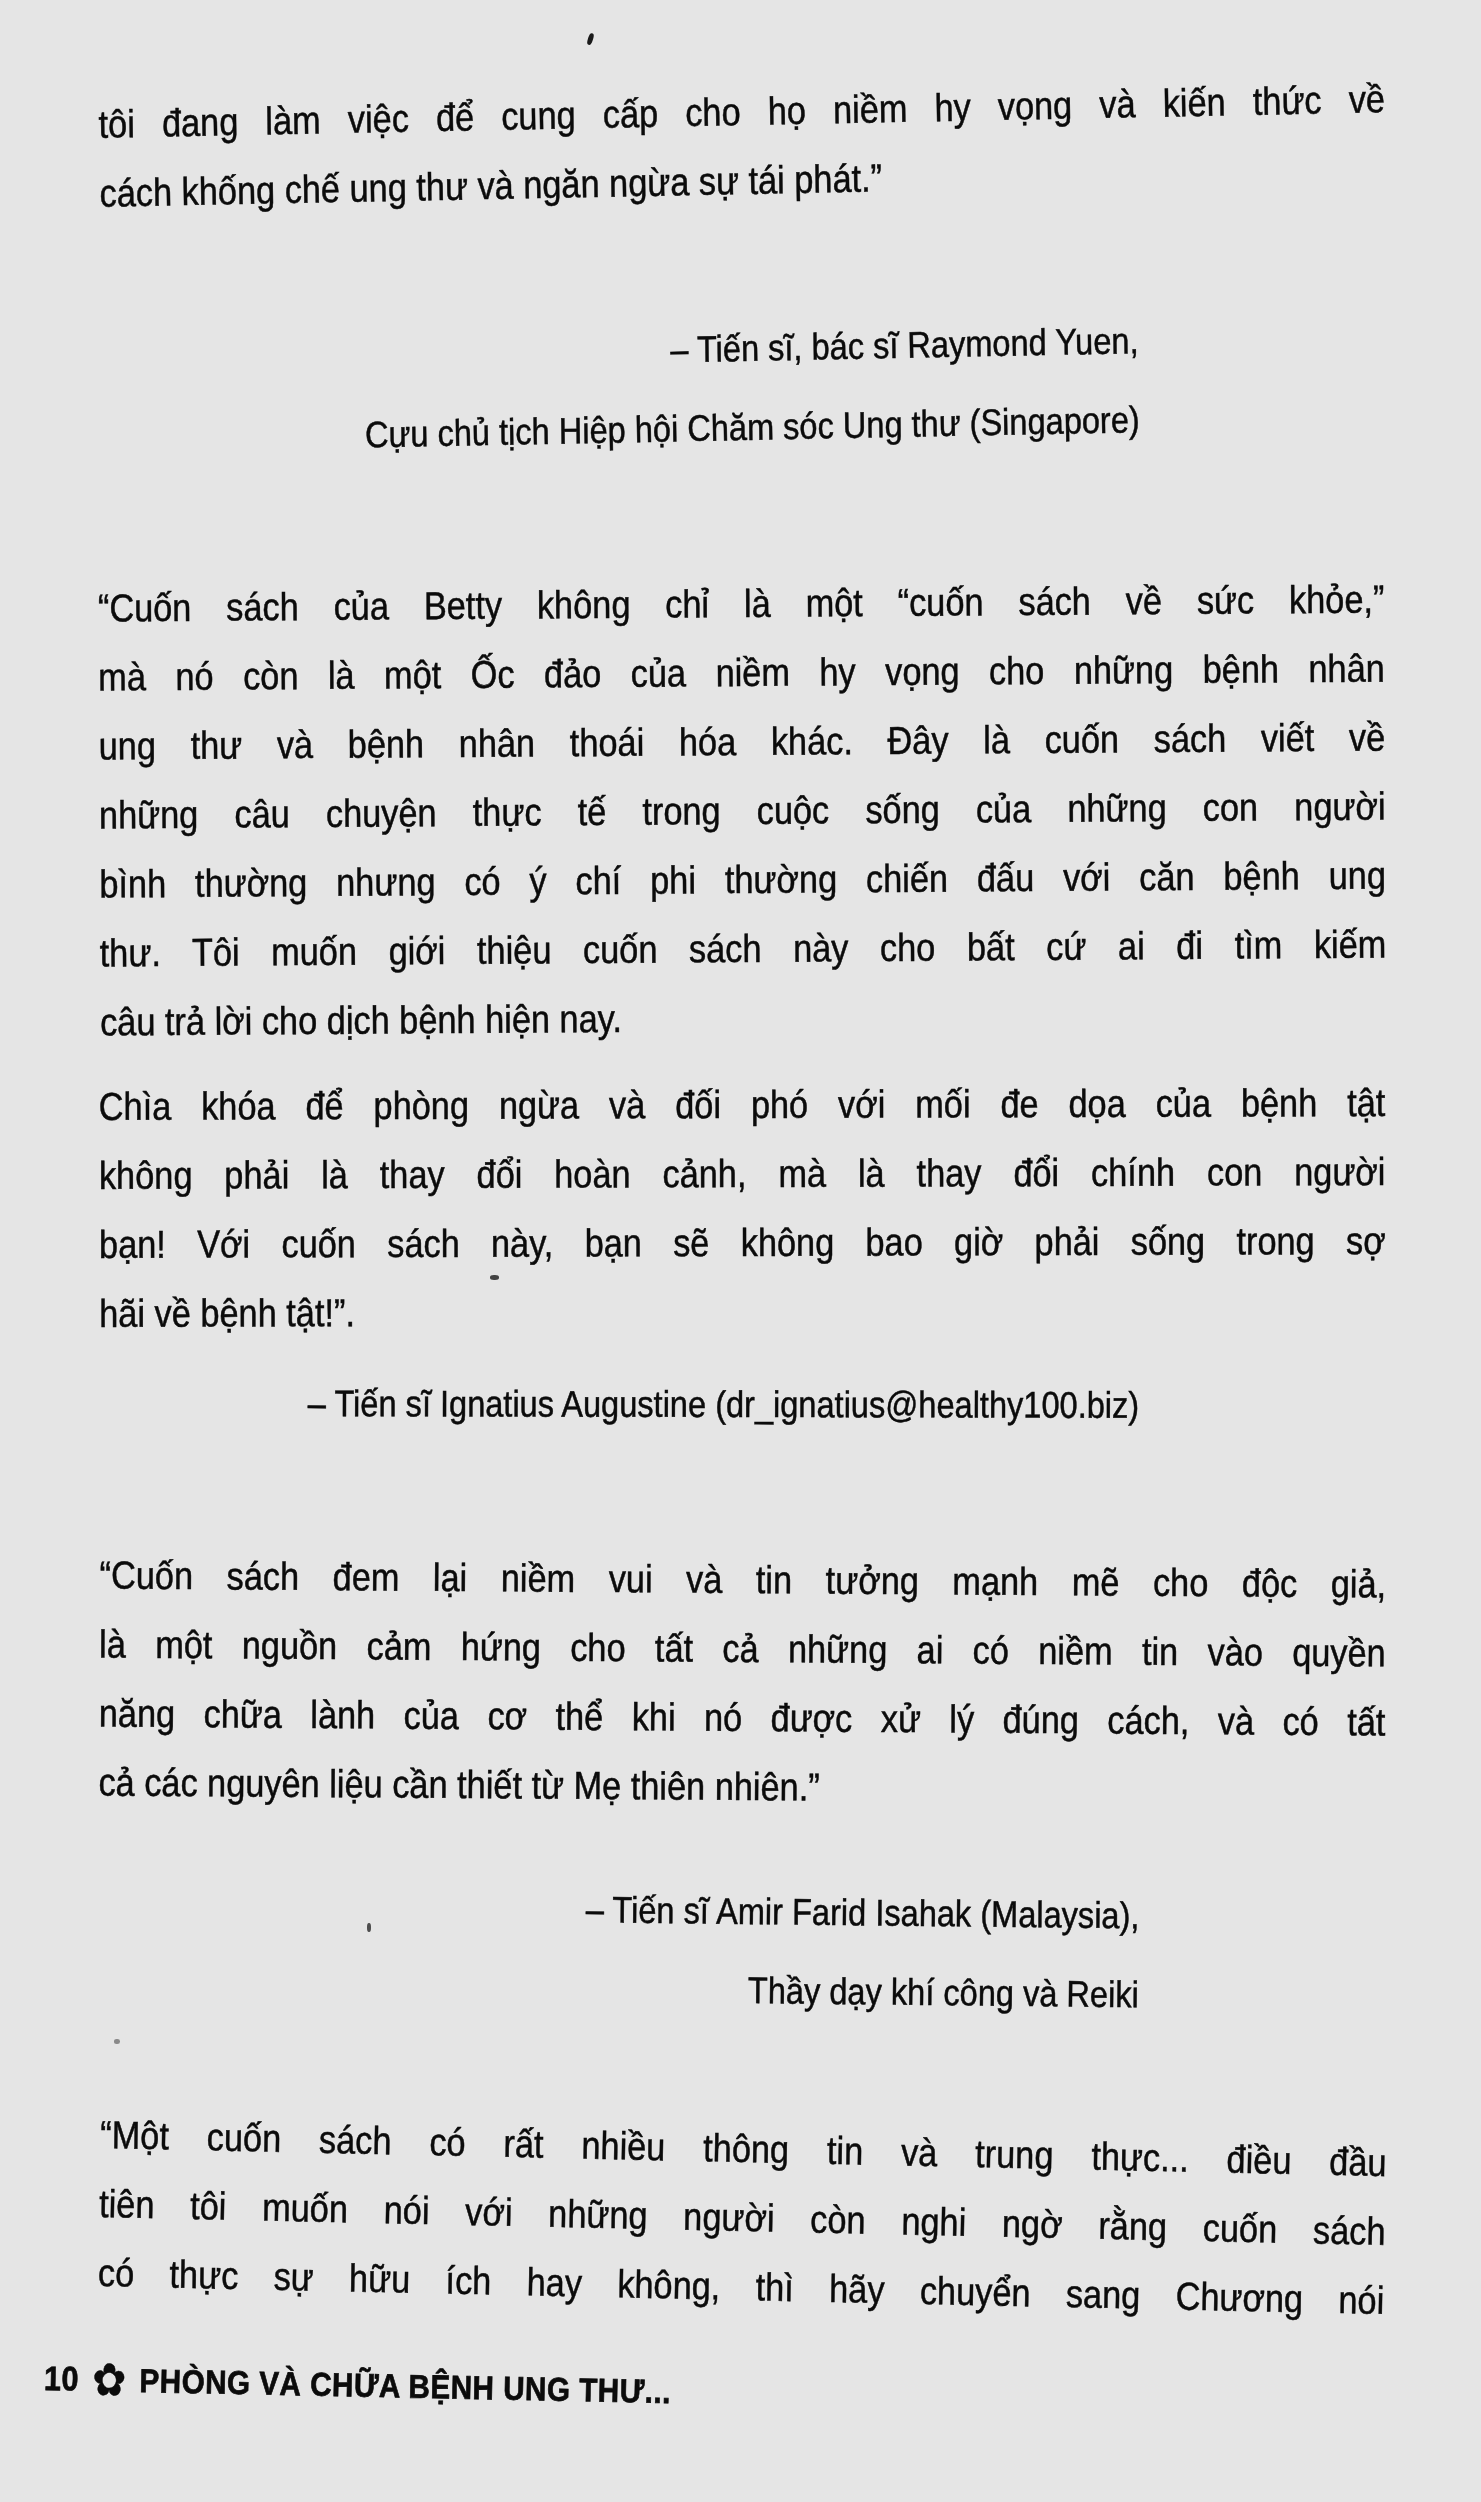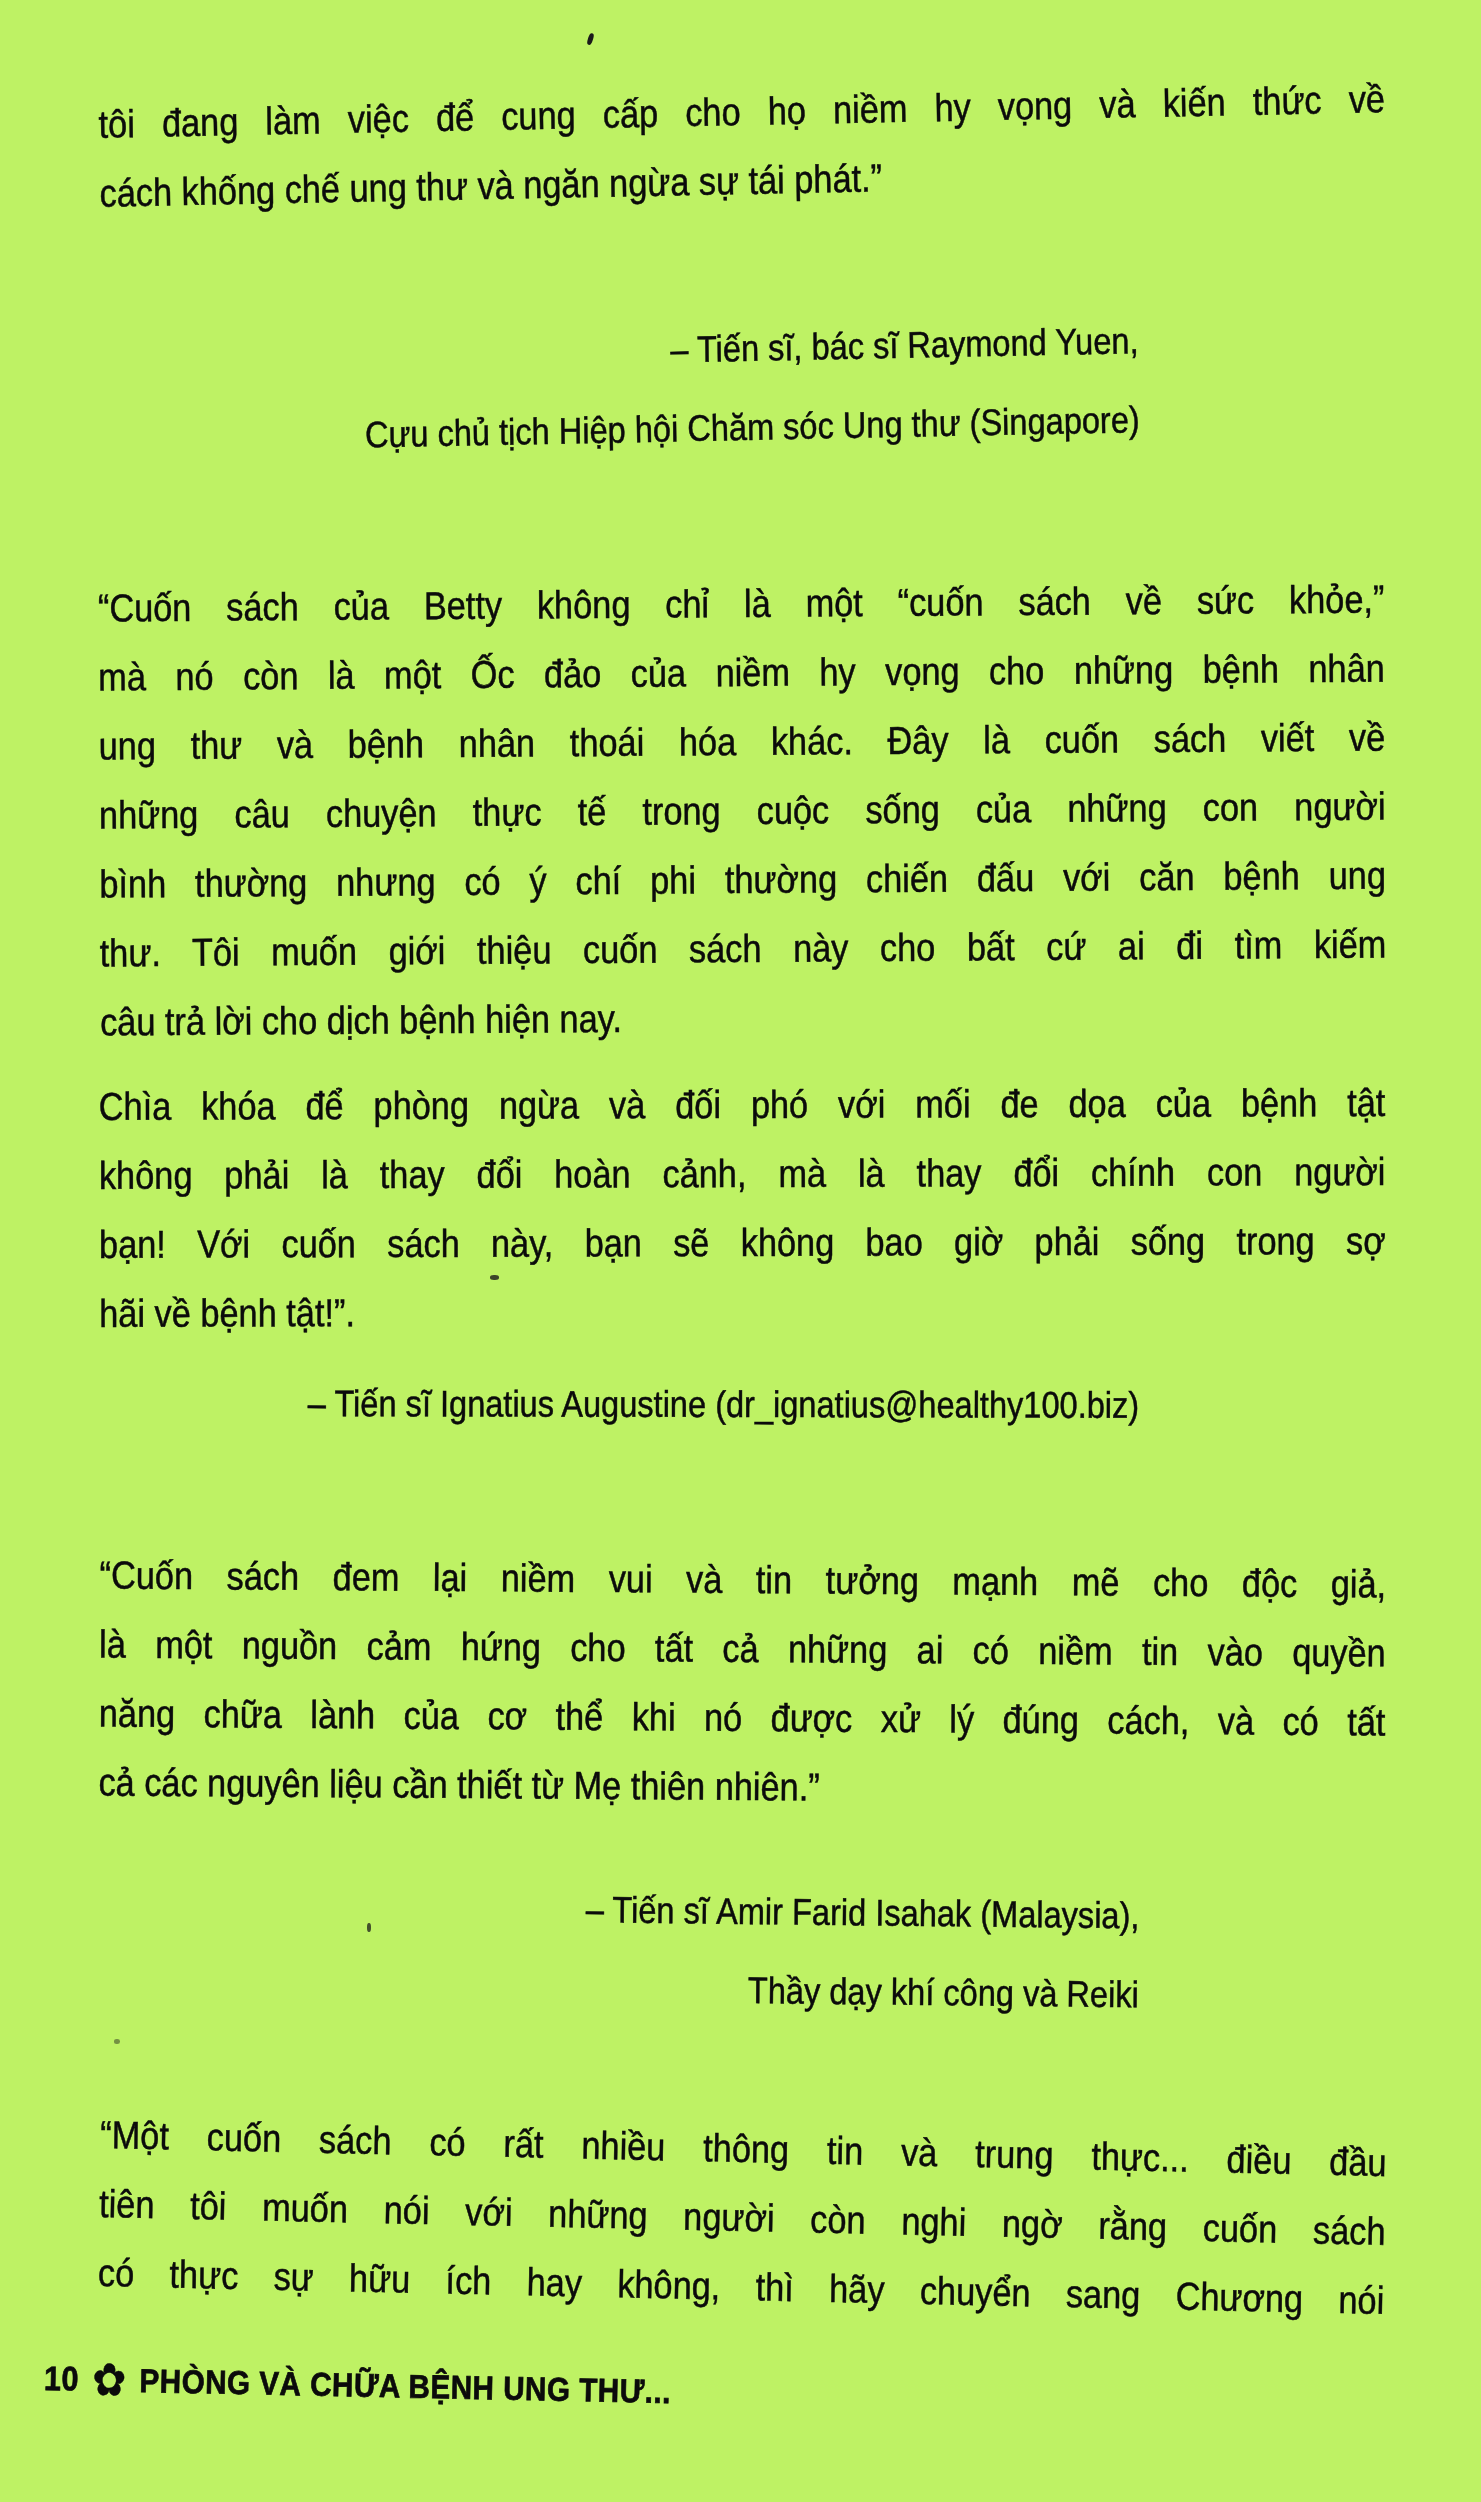--- a/index.html
+++ b/index.html
@@ -4,21 +4,21 @@
 <style>
   html,body{margin:0;padding:0;}
   body{
     width:1482px;height:2502px;
     background:#ffffff;
     position:relative;
     font-family:"Liberation Sans",sans-serif;
     color:#0b0b0b;
     overflow:hidden;
   }
-  #page{position:absolute;inset:0;background:#bef264;padding-left:35px;}
+  #page{position:absolute;inset:0;background:#e5e5e5;padding-left:35px;}
   
   #content{
     position:absolute;left:99px;top:77px;width:1462px;
     transform:scaleX(0.88);transform-origin:0 0;
   }
   .block{position:relative;}
   .line{
     font-size:39px;line-height:69px;
     -webkit-text-stroke:0.5px #0b0b0b;
   }

